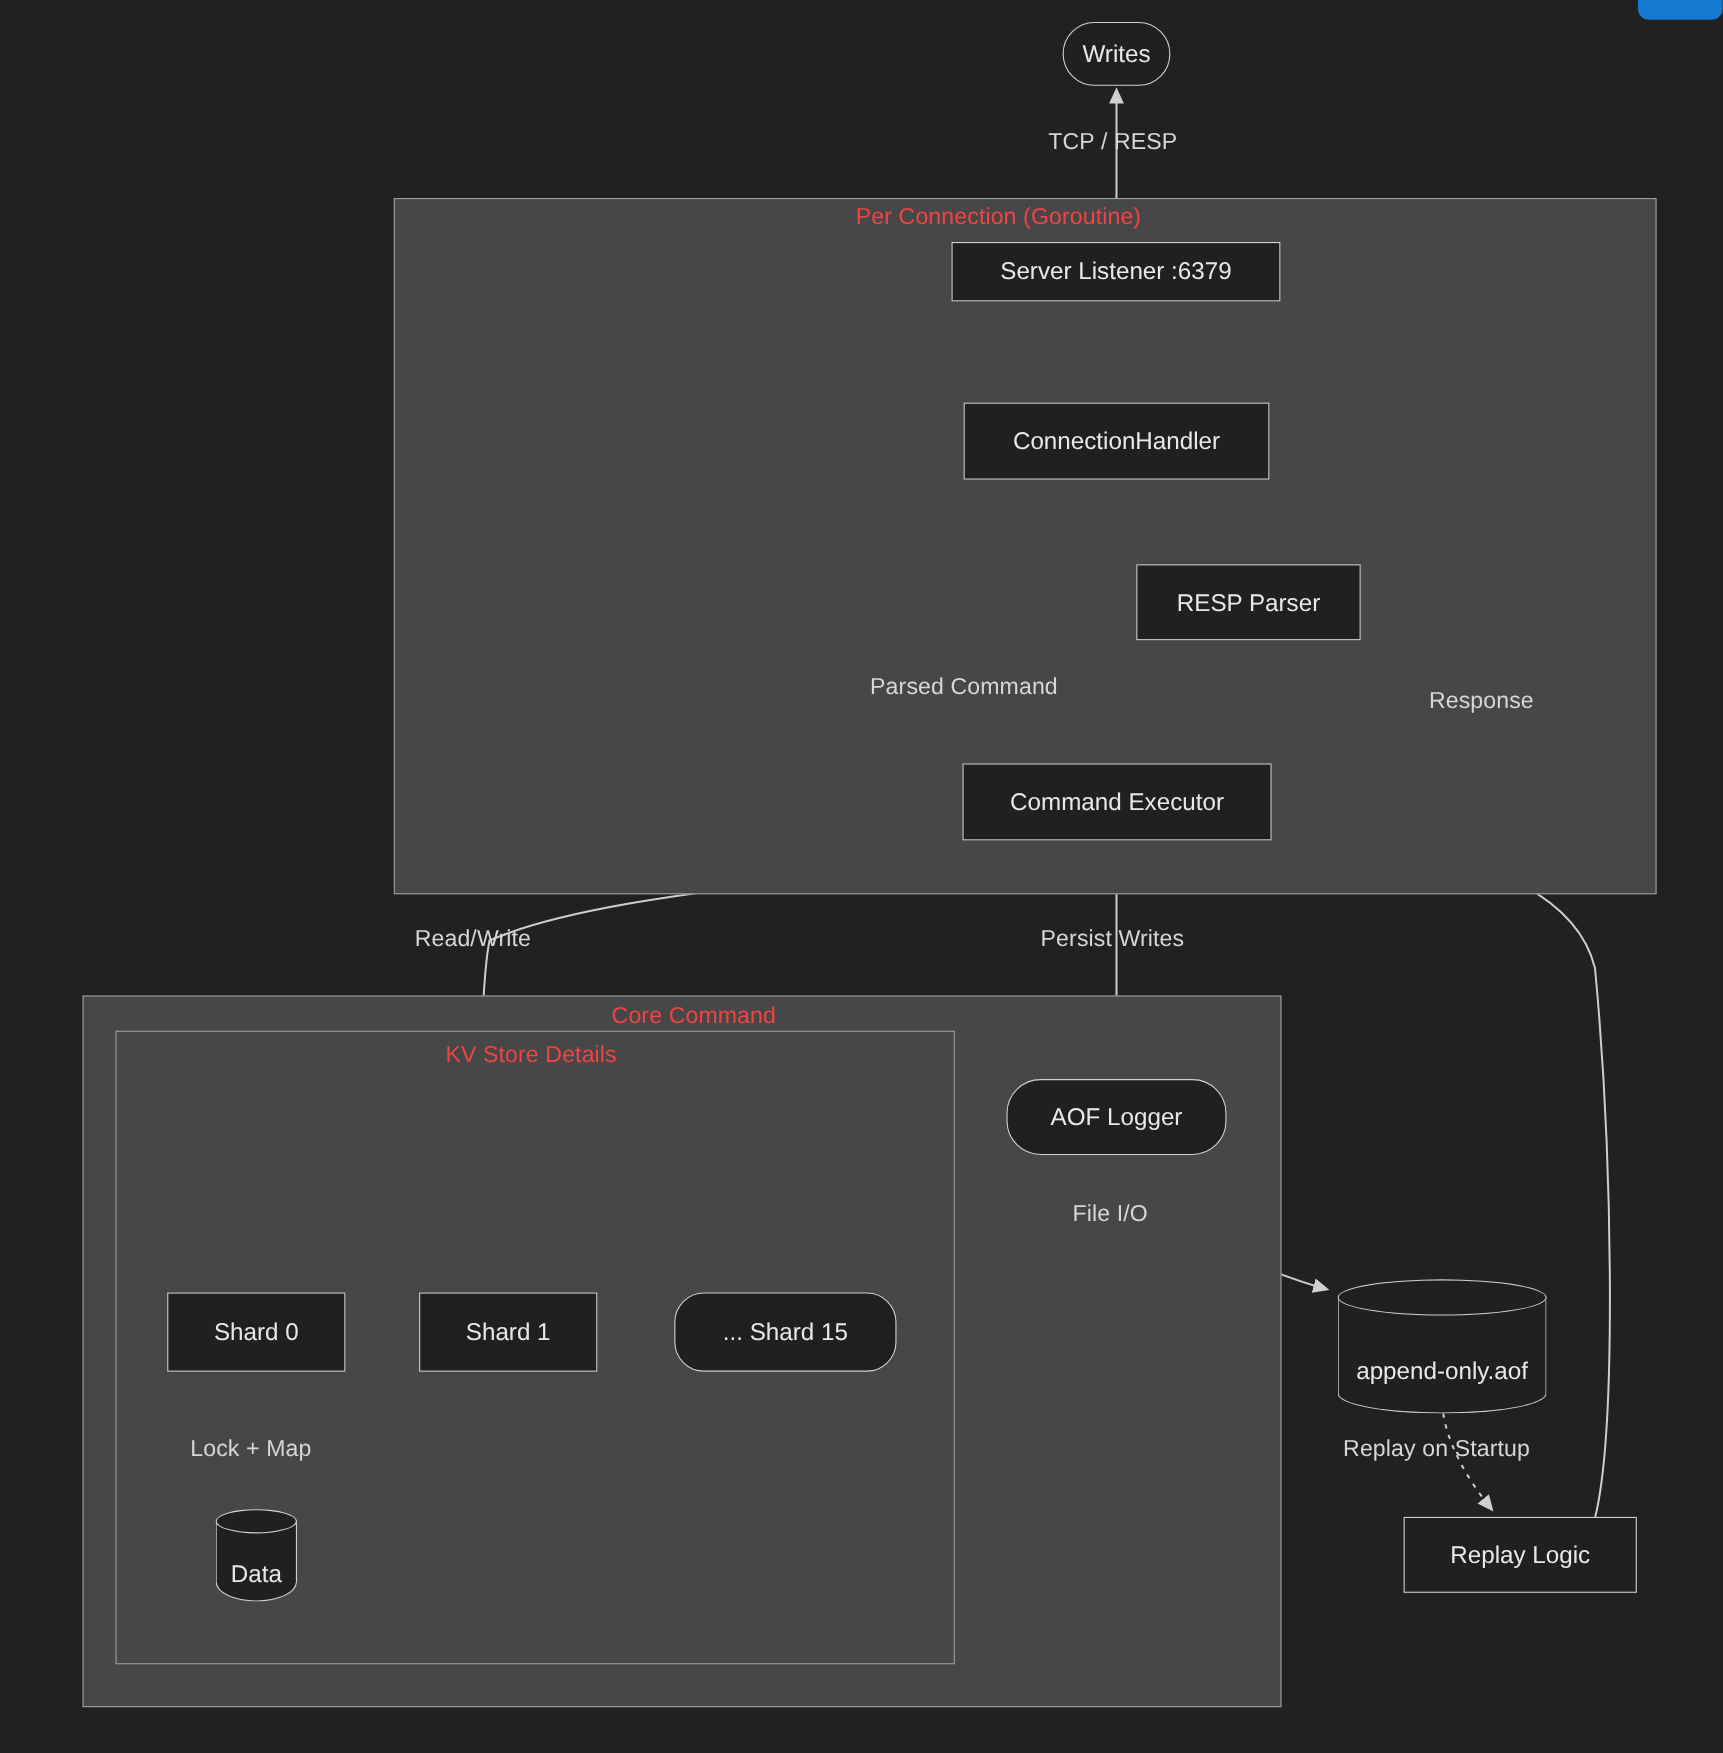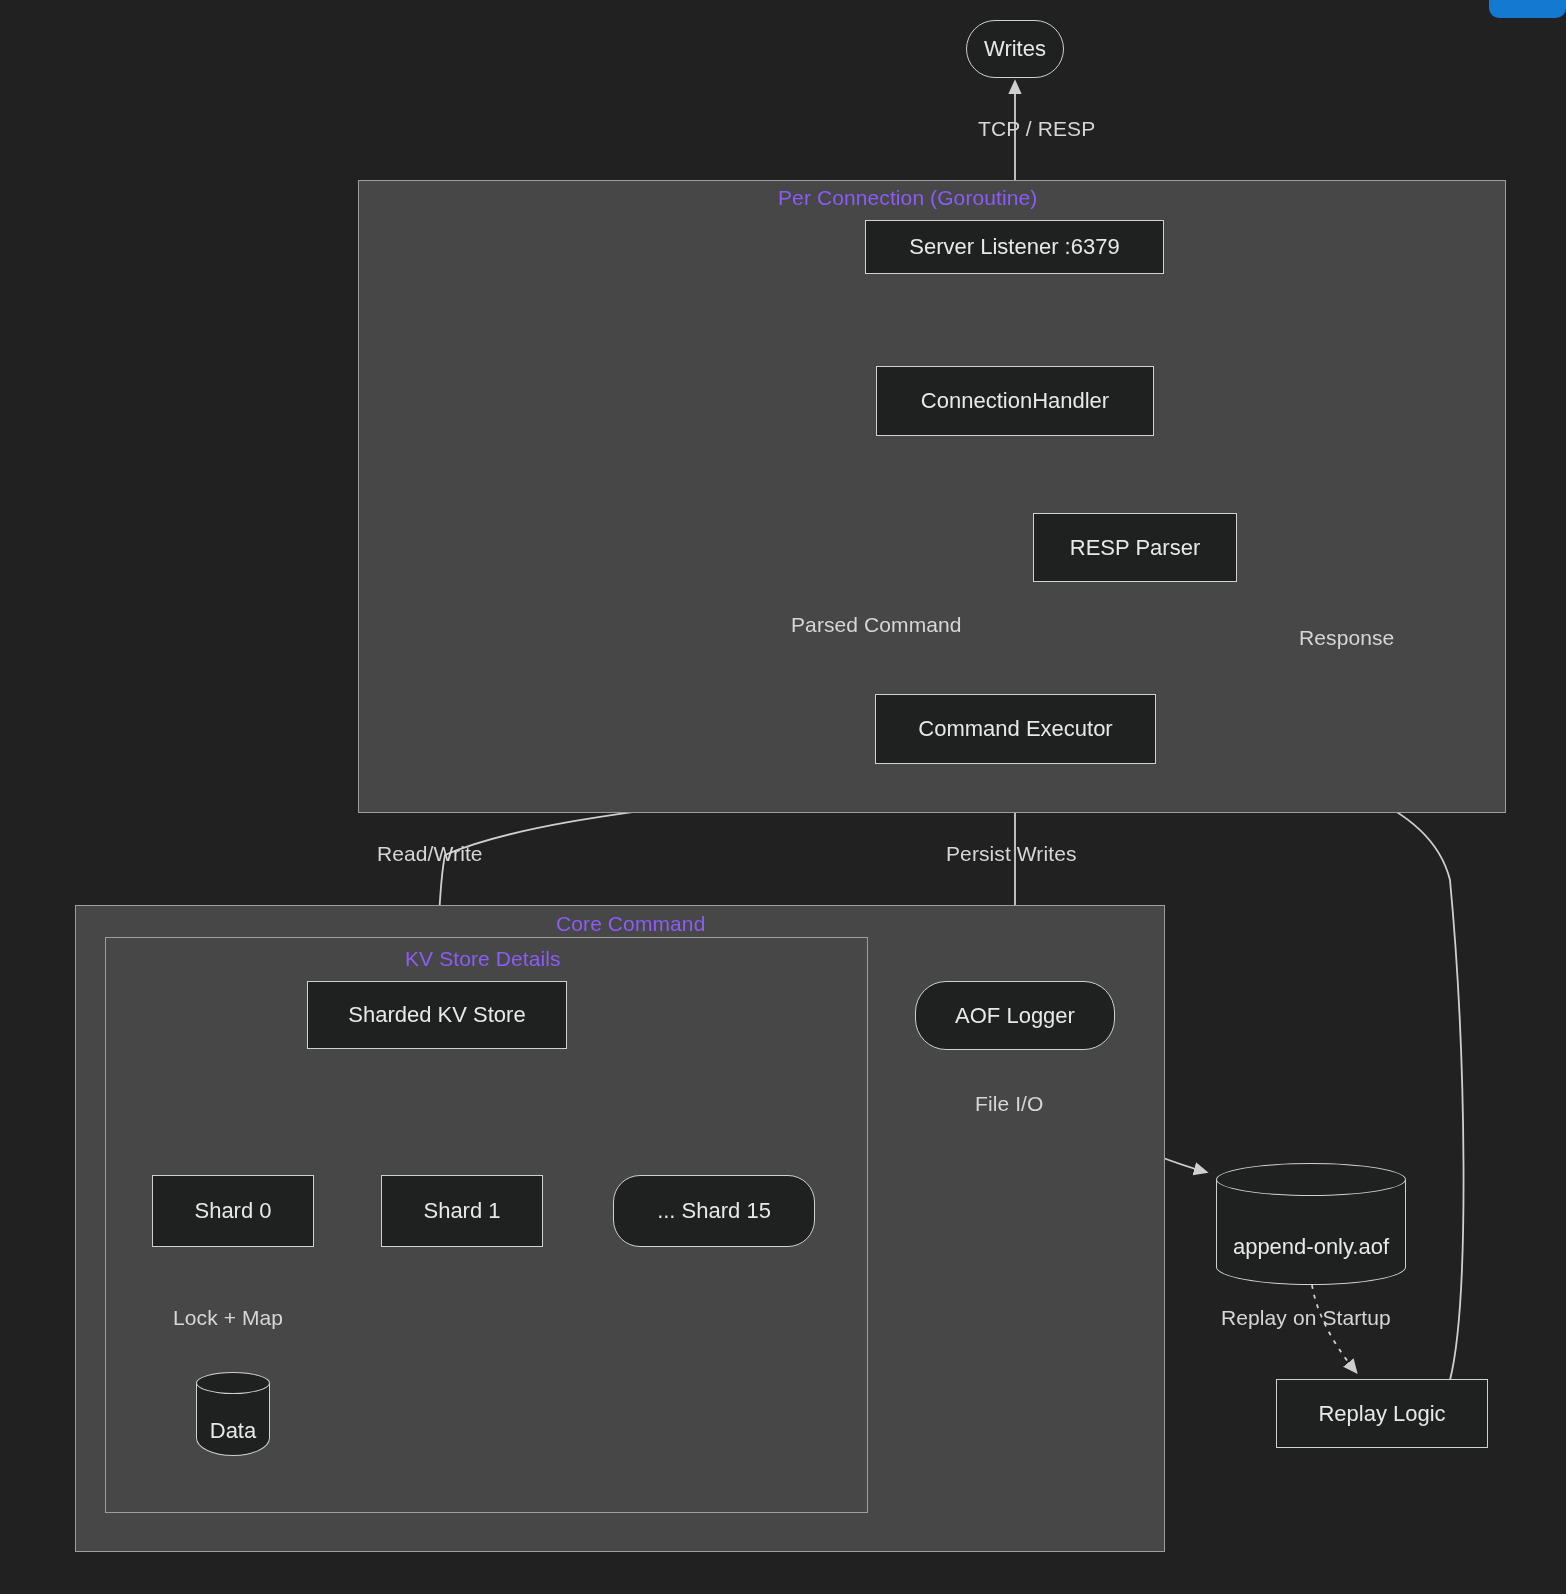--- a/index.html
+++ b/index.html
@@ -30,21 +30,21 @@
   }
   
   .cluster {
     position: absolute;
     background: #474747;
     border: 1px solid #9e9e9e;
     box-sizing: border-box;
   }
   .cluster-label {
     position: absolute;
-    color: #8b5cf6;
+    color: #ef4444;
     font-size: 21px;
     white-space: nowrap;
     letter-spacing: 0.1px;
   }
   
   .node {
     position: absolute;
     box-sizing: border-box;
     background: #1f2020;
     border: 1.2px solid #d0d0d0;
@@ -164,21 +164,20 @@
   <div class="node stadium" style="left:966px; top:20px; width:98px; height:58px;">Writes</div>
 
   <div class="node" style="left:865px; top:220px; width:299px; height:54px;">Server Listener :6379</div>
 
   <div class="node" style="left:876px; top:366px; width:278px; height:70px;">ConnectionHandler</div>
 
   <div class="node" style="left:1033px; top:513px; width:204px; height:69px;">RESP Parser</div>
 
   <div class="node" style="left:875px; top:694px; width:281px; height:70px;">Command Executor</div>
 
-  <div class="node" style="left:307px; top:981px; width:260px; height:68px;">Sharded KV Store</div>
 
   <div class="node" style="left:152px; top:1175px; width:162px; height:72px;">Shard 0</div>
 
   <div class="node" style="left:381px; top:1175px; width:162px; height:72px;">Shard 1</div>
 
   <div class="node" style="left:613px; top:1175px; width:202px; height:72px;border-radius:27px;">... Shard 15</div>
 
   <div class="cyl" style="left:196px; top:1372px; width:74px; height:84px;">
     <div class="cyl-body" style="top:10px; height:74px;"></div>
     <div class="cyl-top" style="height:22px;"></div>
@@ -188,21 +187,21 @@
   <div class="node" style="left:915px; top:981px; width:200px; height:69px;border-radius:31px;">AOF Logger</div>
 
   <div class="cyl" style="left:1216px; top:1163px; width:190px; height:122px;">
     <div class="cyl-body" style="top:16px; height:106px;"></div>
     <div class="cyl-top" style="height:33px;"></div>
     <div class="cyl-text" style="top:71px;">append-only.aof</div>
   </div>
 
   <div class="node" style="left:1276px; top:1379px; width:212px; height:69px;">Replay Logic</div>
 
-  <div class="edge-label" style="left:953px; top:117px;margin-left:25px;">TCP / RESP</div>
+  <div class="edge-label" style="left:953px; top:117px;">TCP / RESP</div>
 
   <div class="edge-label" style="left:791px; top:613px;">Parsed Command</div>
 
   <div class="edge-label" style="left:1299px; top:626px;">Response</div>
 
   <div class="edge-label" style="left:377px; top:842px;">Read/Write</div>
 
   <div class="edge-label" style="left:946px; top:842px;">Persist Writes</div>
 
   <div class="edge-label" style="left:173px; top:1306px;">Lock + Map</div>

